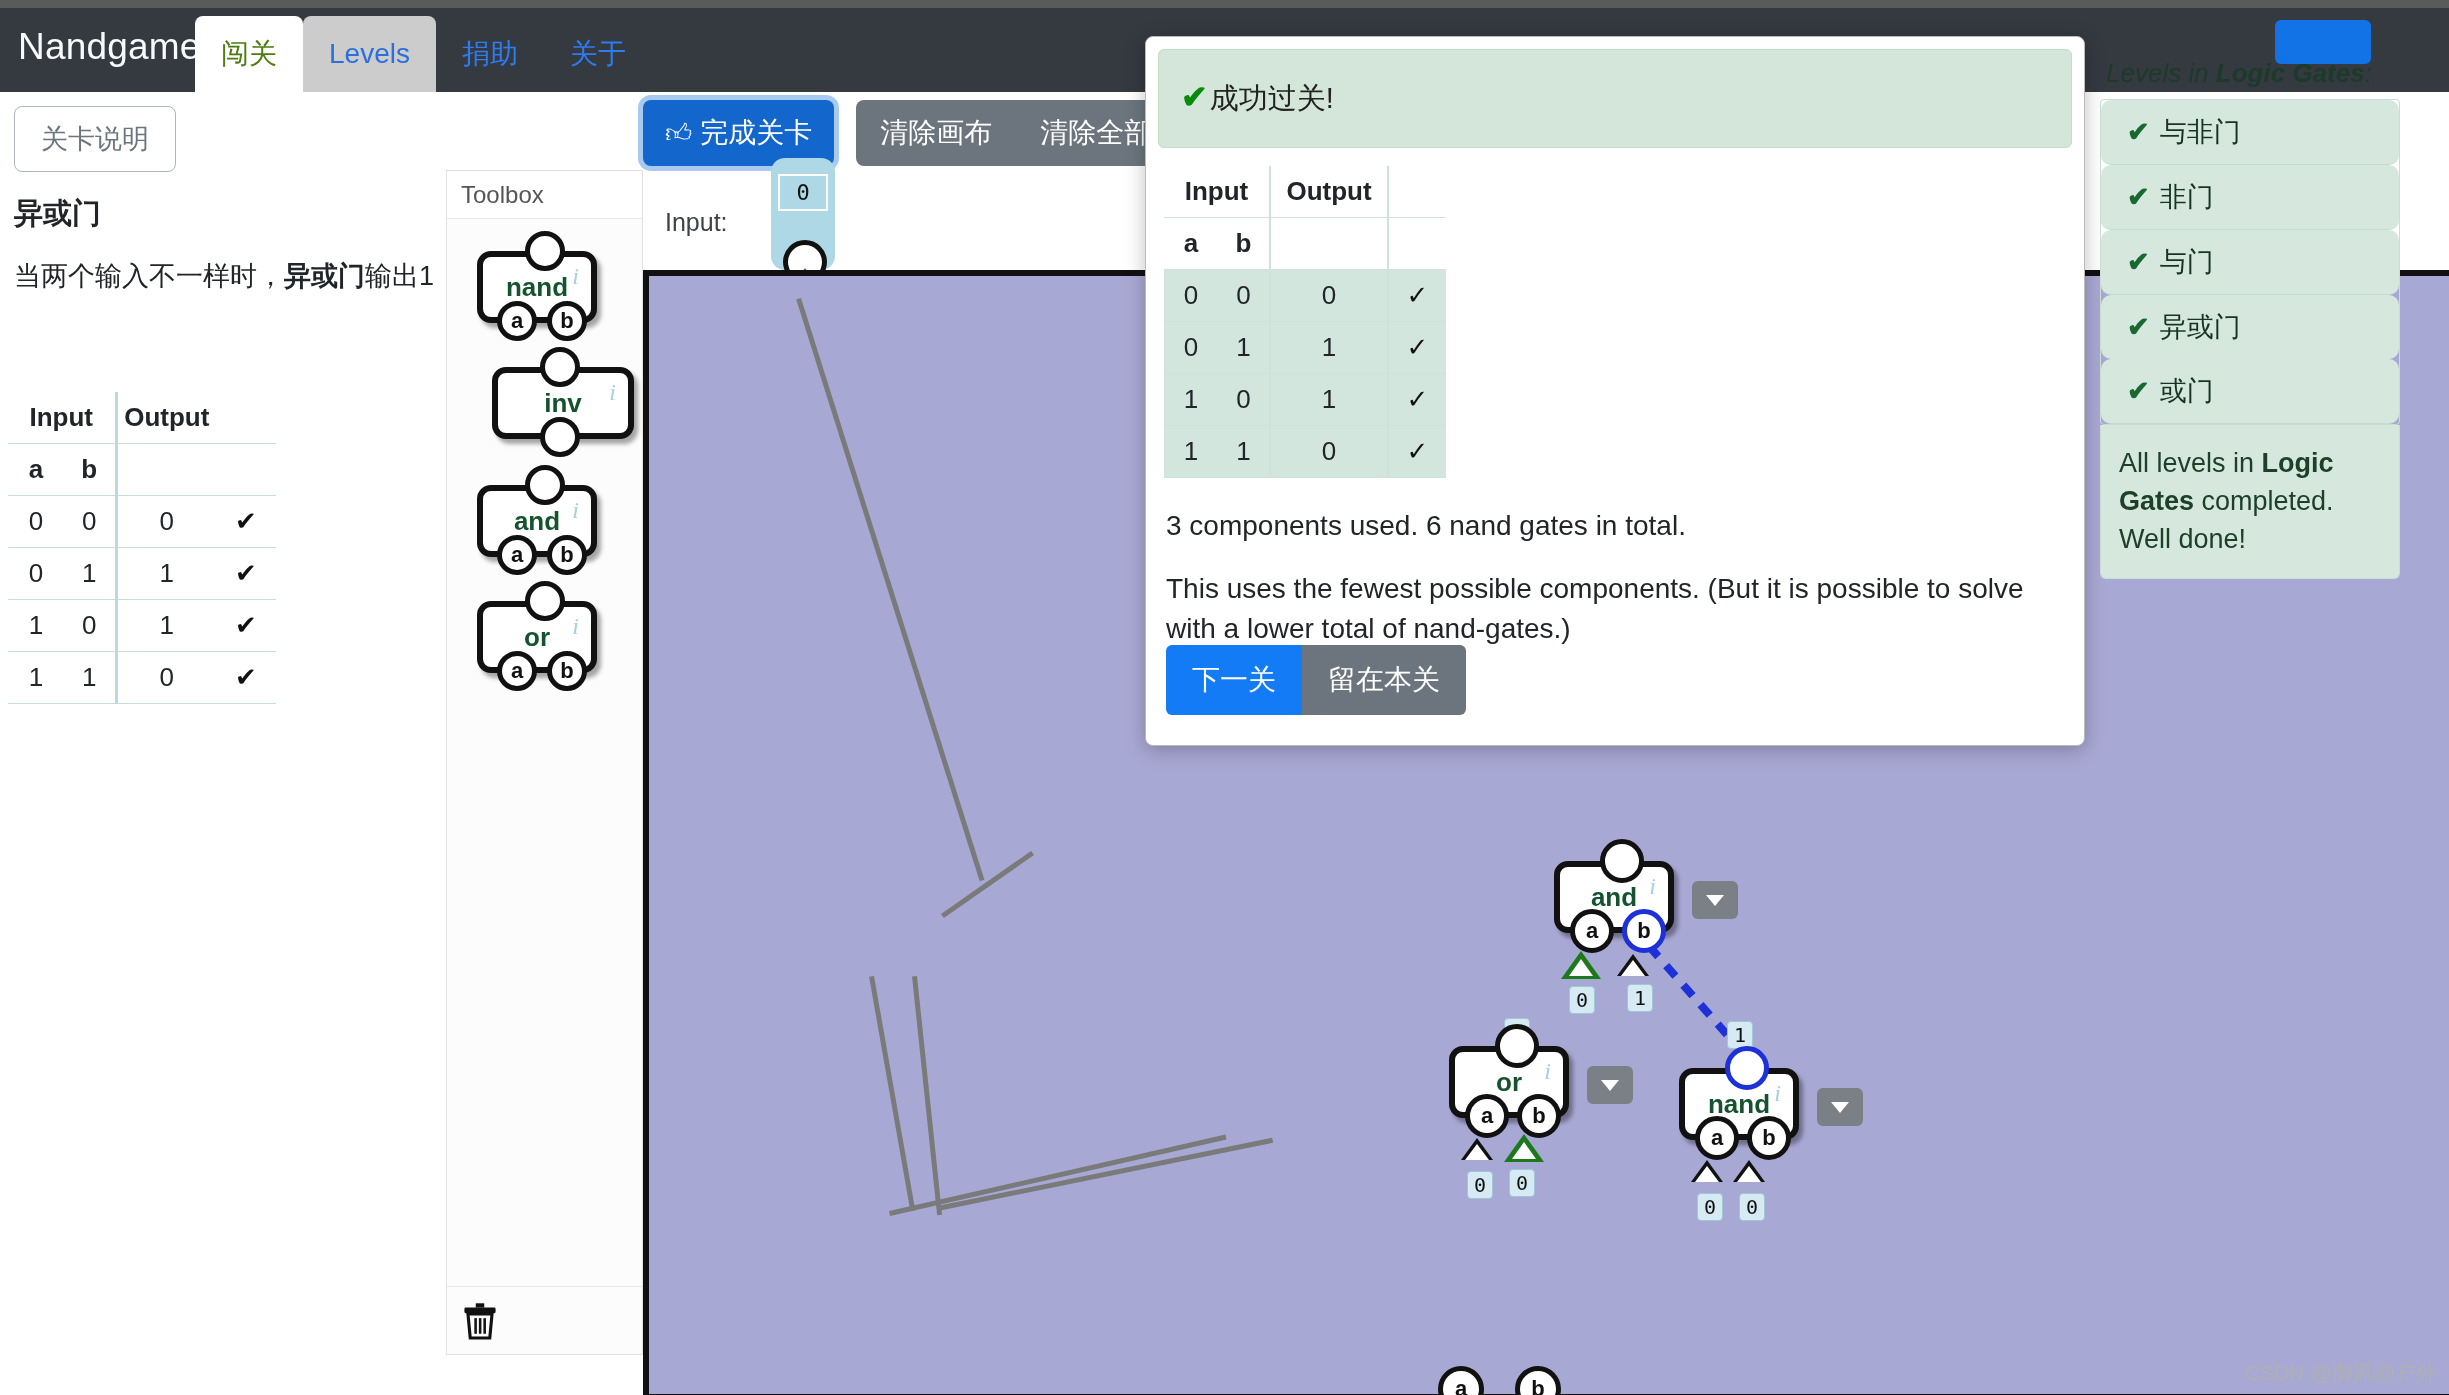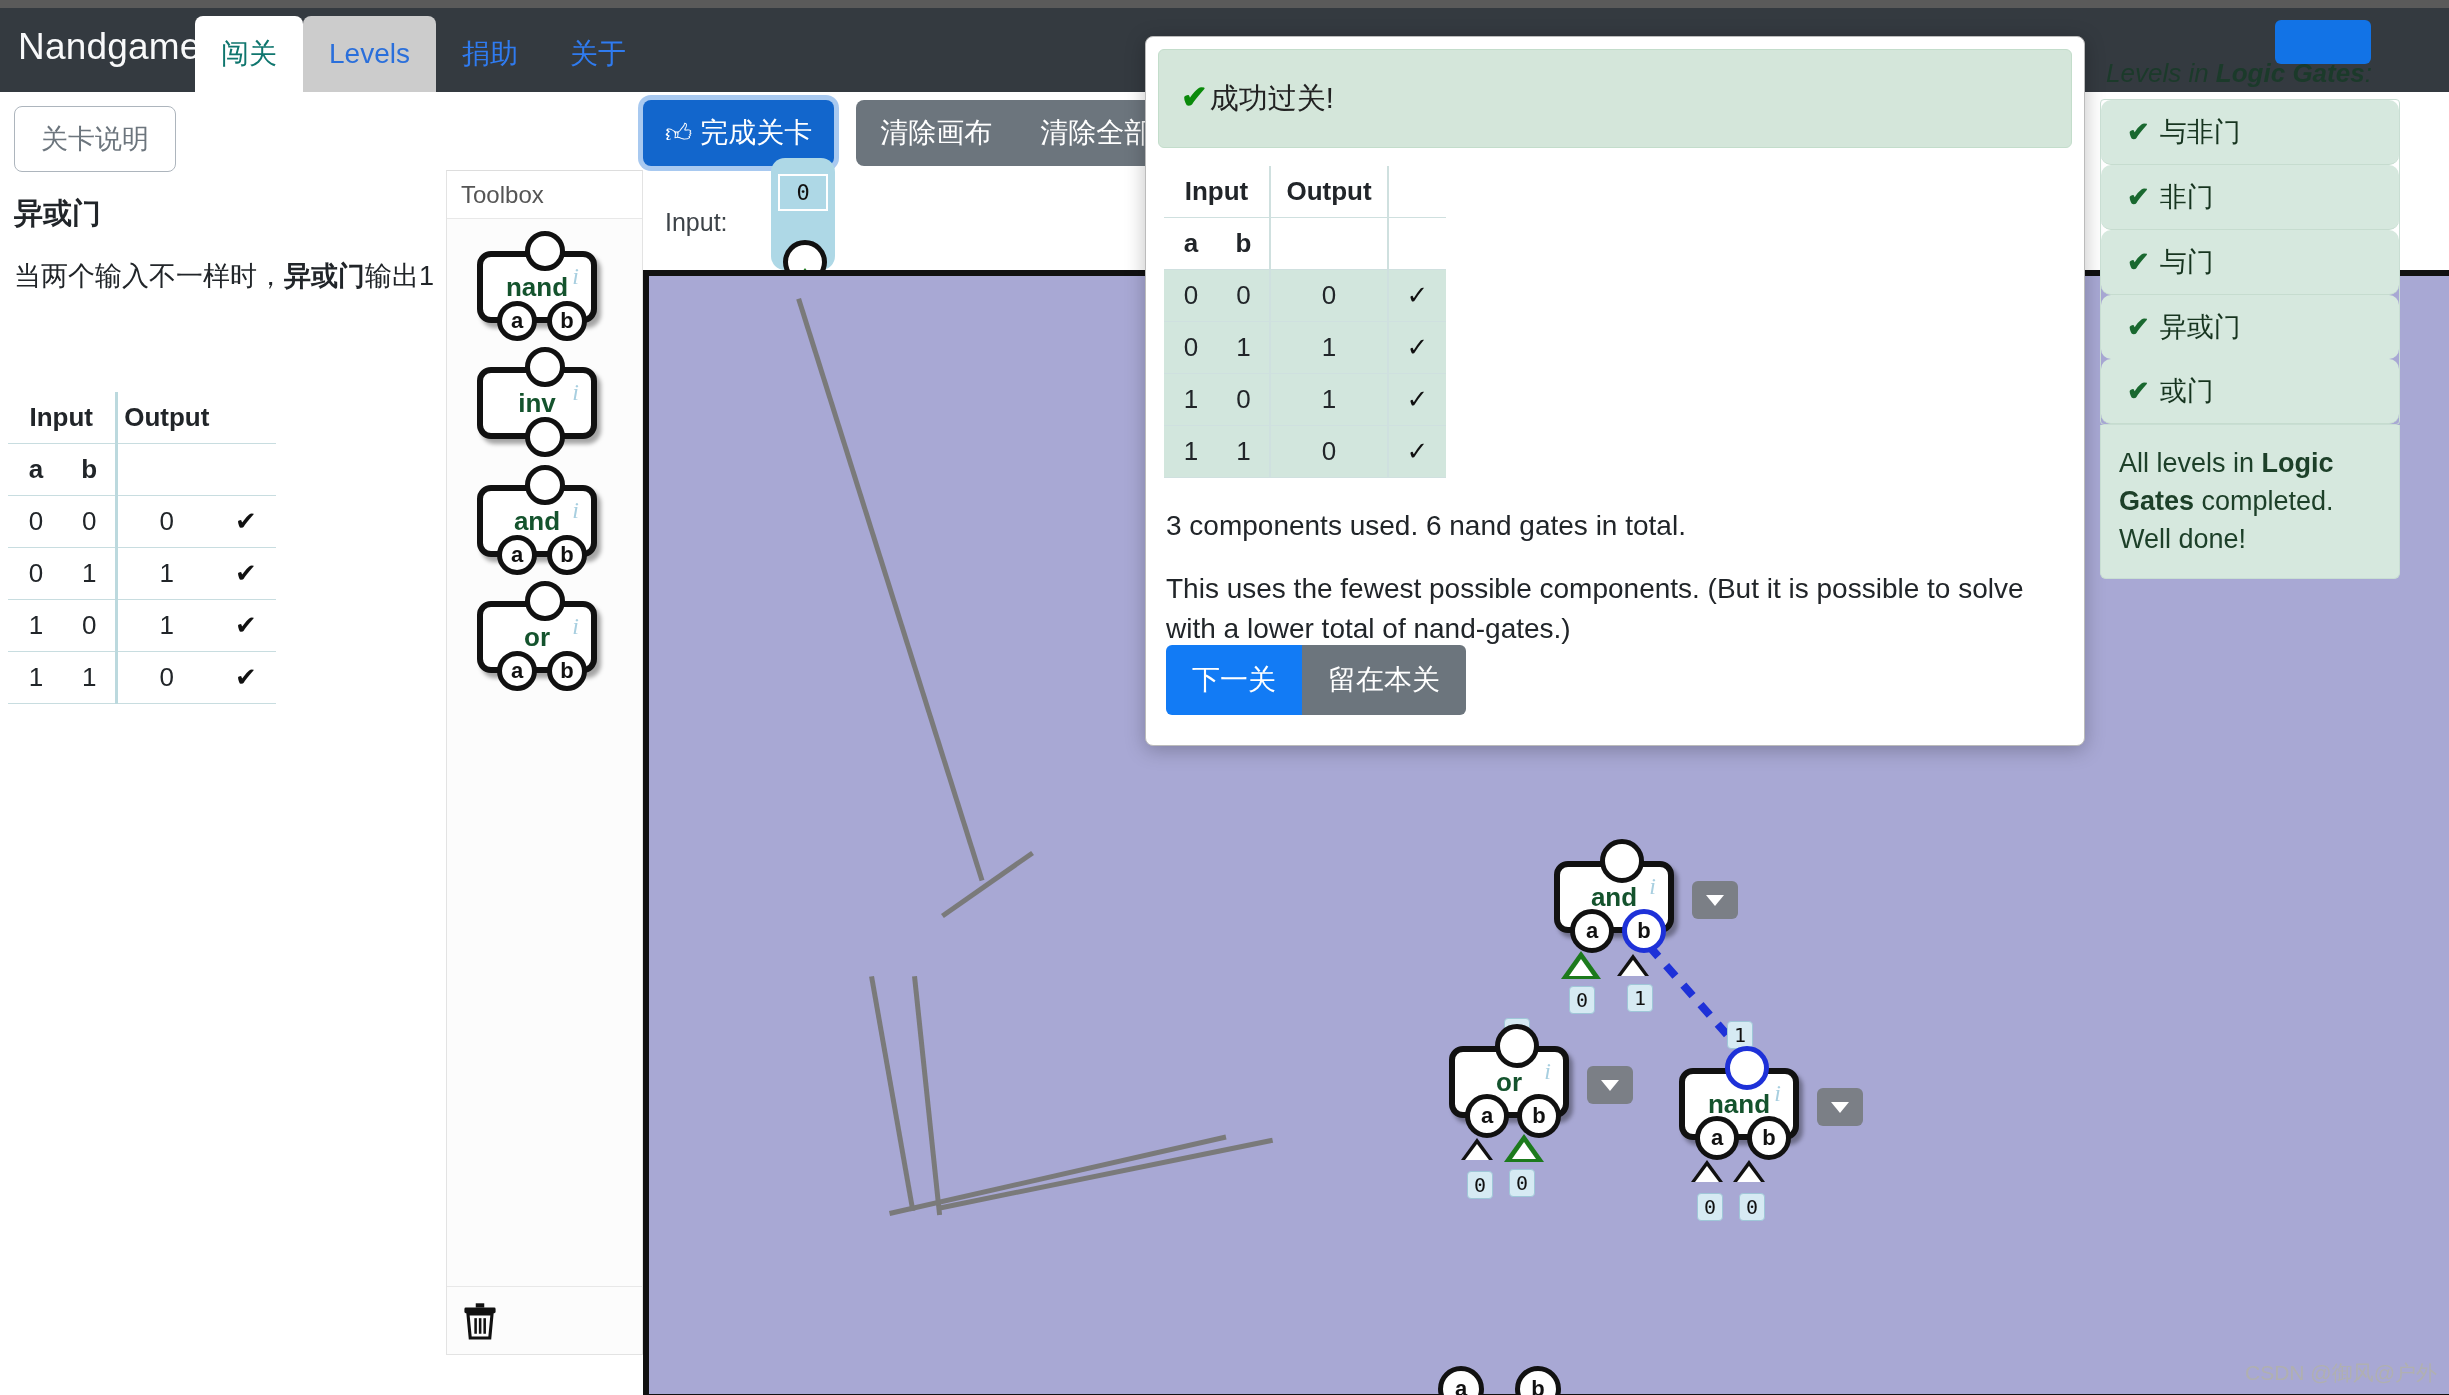--- a/index.html
+++ b/index.html
@@ -20,21 +20,21 @@
   .brand {
     position: absolute; left: 18px; top: 18px;
     color: #f8f9fa; font-size: 37px; font-weight: 400; letter-spacing: .2px;
   }
   .navtabs { position: absolute; left: 195px; top: 8px; height: 76px; display:flex; align-items:stretch; }
   .navtab {
     display:flex; align-items:center; justify-content:center;
     padding: 0 26px; font-size: 28px; color:#2a6fdb; cursor:pointer;
     border-radius: 8px 8px 0 0; min-width: 60px;
   }
-  .navtab.active { background: #ffffff; color: #0f766e; }
+  .navtab.active { background: #ffffff; color: #4d7c0f; }
   .navtab.levels { background: #cccccc; color: #2a6fdb; }
   .navtab.plain { color:#2f7bf0; }
   .navbar-right-btn {
     position: absolute; right: 78px; top: 12px; width: 96px; height: 44px;
     background: #1273e6; border-radius: 6px;
   }
 
   
   .left-panel { position:absolute; left:0; top:92px; width: 446px; height: 1303px; background:#fff; }
   .spec-btn {
@@ -271,21 +271,21 @@
         <div class="gate-body" style="width:120px;height:72px;">
           <span class="gate-label">nand</span>
           <span class="gate-i">i</span>
           <div class="pin" style="width:40px;height:40px;left:42px;top:-26px;"></div>
           <div class="pin" style="width:40px;height:40px;left:14px;bottom:-24px;">a</div>
           <div class="pin" style="width:40px;height:40px;left:64px;bottom:-24px;">b</div>
         </div>
       </div>
 
       <div class="gate" style="left:30px; top:148px;">
-        <div class="gate-body" style="width:120px;height:72px;">
+        <div class="gate-body" style="width:142px;height:72px;margin-left:15px;">
           <span class="gate-label">inv</span>
           <span class="gate-i">i</span>
           <div class="pin" style="width:40px;height:40px;left:42px;top:-26px;"></div>
           <div class="pin" style="width:40px;height:40px;left:42px;bottom:-24px;"></div>
         </div>
       </div>
 
       <div class="gate" style="left:30px; top:266px;">
         <div class="gate-body" style="width:120px;height:72px;">
           <span class="gate-label">and</span>

